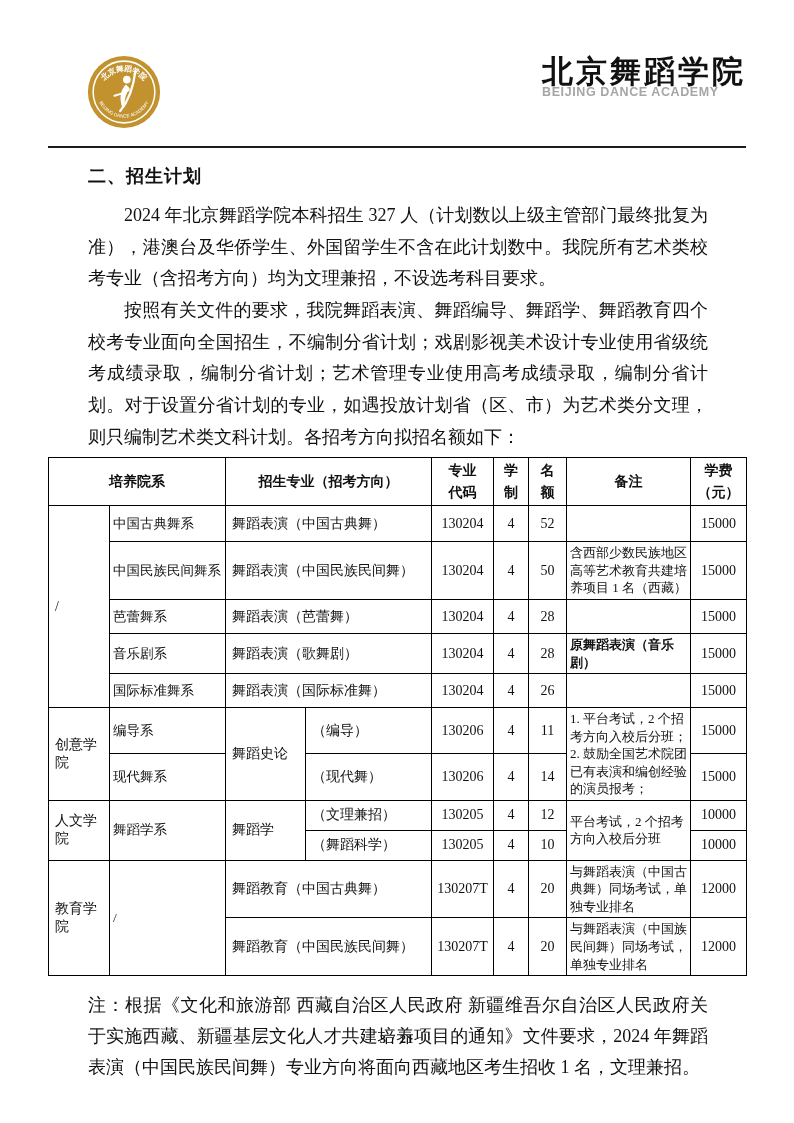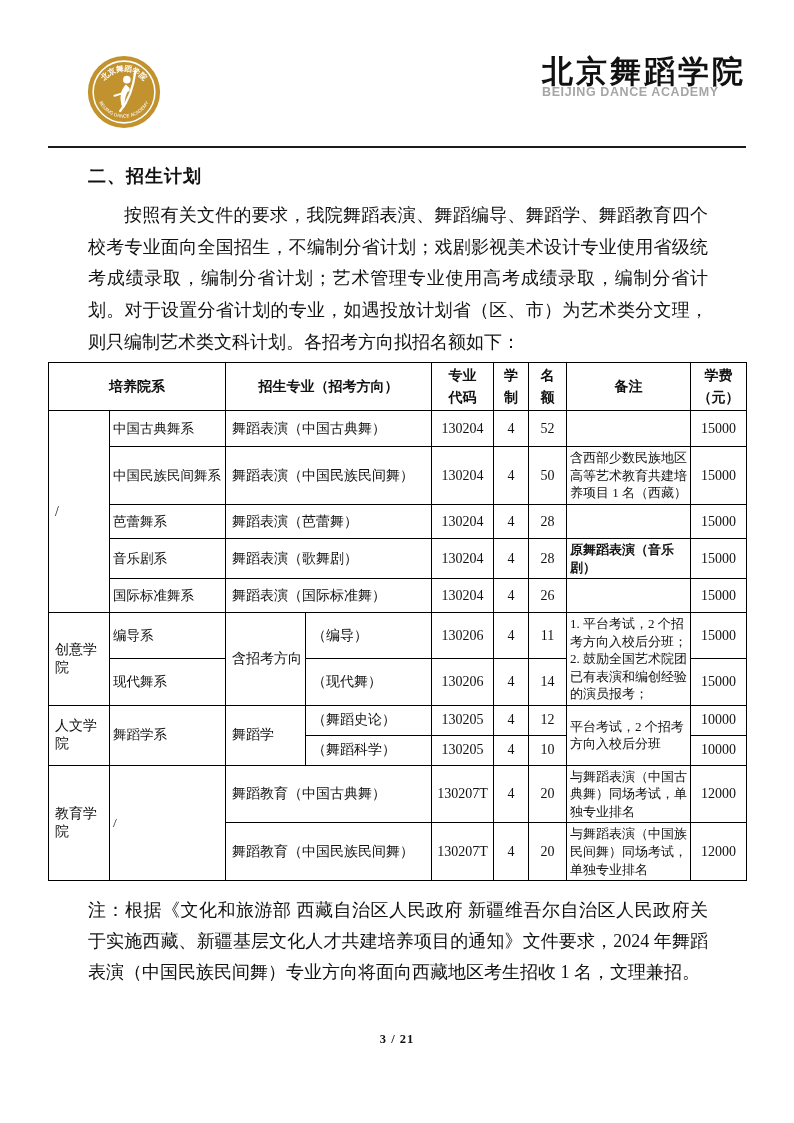--- a/index.html
+++ b/index.html
@@ -78,20 +78,21 @@
       </svg>
     </div>
     <div class="brand">
       <div class="brand-cn">北京舞蹈学院</div>
       <div class="brand-en">BEIJING DANCE ACADEMY</div>
     </div>
   </div>
   <hr class="header-rule">
 
   <h1 class="sec-title">二、招生计划</h1>
+  <p class="body-para">2024 年北京舞蹈学院本科招生 327 人（计划数以上级主管部门最终批复为准），港澳台及华侨学生、外国留学生不含在此计划数中。我院所有艺术类校考专业（含招考方向）均为文理兼招，不设选考科目要求。</p>
   <p class="body-para">按照有关文件的要求，我院舞蹈表演、舞蹈编导、舞蹈学、舞蹈教育四个校考专业面向全国招生，不编制分省计划；戏剧影视美术设计专业使用省级统考成绩录取，编制分省计划；艺术管理专业使用高考成绩录取，编制分省计划。对于设置分省计划的专业，如遇投放计划省（区、市）为艺术类分文理，则只编制艺术类文科计划。各招考方向拟招名额如下：</p>
 
 
   <table class="plan">
     <colgroup>
       <col style="width:61px">
         <col style="width:116px">
       <col style="width:80px">
         <col style="width:126px">
       <col style="width:62px">
@@ -158,21 +159,21 @@
       <td class="c">130204</td>
       <td class="c">4</td>
       <td class="c">26</td>
       <td class="note"></td>
       <td class="c">15000</td>
     </tr>
 
     <tr class="h44">
       <td class="l" rowspan="2">创意学院</td>
       <td class="dept">编导系</td>
-      <td class="l" rowspan="2">含招考方向</td>
+      <td class="l" rowspan="2">舞蹈史论</td>
       <td class="l">（编导）</td>
       <td class="c">130206</td>
       <td class="c">4</td>
       <td class="c">11</td>
       <td class="note" rowspan="2">1. 平台考试，2 个招考方向入校后分班；
 2. 鼓励全国艺术院团已有表演和编创经验的演员报考；</td>
       <td class="c">15000</td>
     </tr>
     <tr class="h44">
       <td class="dept">现代舞系</td>
@@ -180,21 +181,21 @@
       <td class="c">130206</td>
       <td class="c">4</td>
       <td class="c">14</td>
       <td class="c">15000</td>
     </tr>
 
     <tr class="h30">
       <td class="l" rowspan="2">人文学院</td>
       <td class="dept" rowspan="2">舞蹈学系</td>
       <td class="l" rowspan="2">舞蹈学</td>
-      <td class="l">（舞蹈史论）</td>
+      <td class="l">（文理兼招）</td>
       <td class="c">130205</td>
       <td class="c">4</td>
       <td class="c">12</td>
       <td class="note" rowspan="2">平台考试，2 个招考方向入校后分班</td>
       <td class="c">10000</td>
     </tr>
     <tr class="h30">
       <td class="l">（舞蹈科学）</td>
       <td class="c">130205</td>
       <td class="c">4</td>

